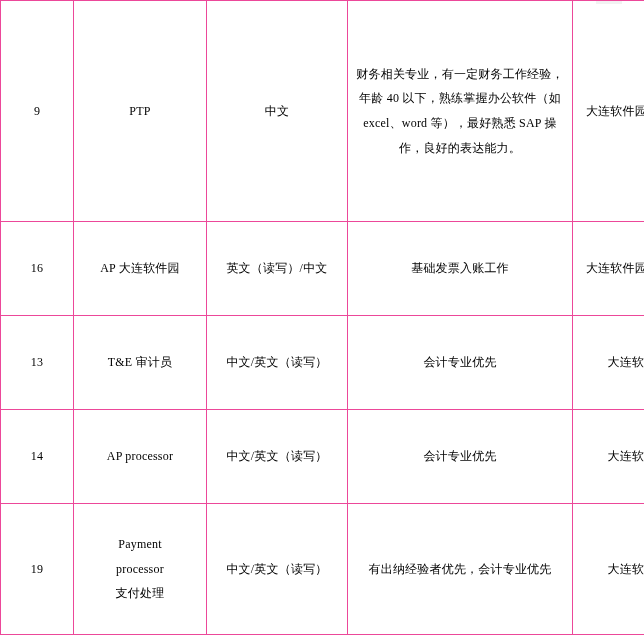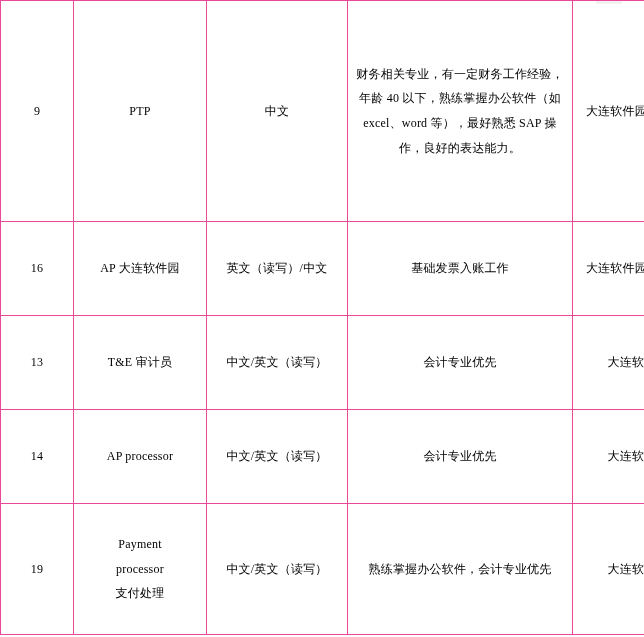--- a/index.html
+++ b/index.html
@@ -102,18 +102,18 @@
       </tr>
 
       <tr class="row-tall" style="height:131px;">
         <td class="c-no">19</td>
         <td class="c-pos">
           <span class="cell-line">Payment</span>
           <span class="cell-line">processor</span>
           <span class="cell-line">支付处理</span>
         </td>
         <td class="c-lang">中文/英文（读写）</td>
-        <td class="c-req">熟练掌握办公软件，会计专业优先</td>
+        <td class="c-req">有出纳经验者优先，会计专业优先</td>
         <td class="c-loc">大连软件园</td>
       </tr>
     </tbody>
   </table>
 </div>
 
 </body></html>

